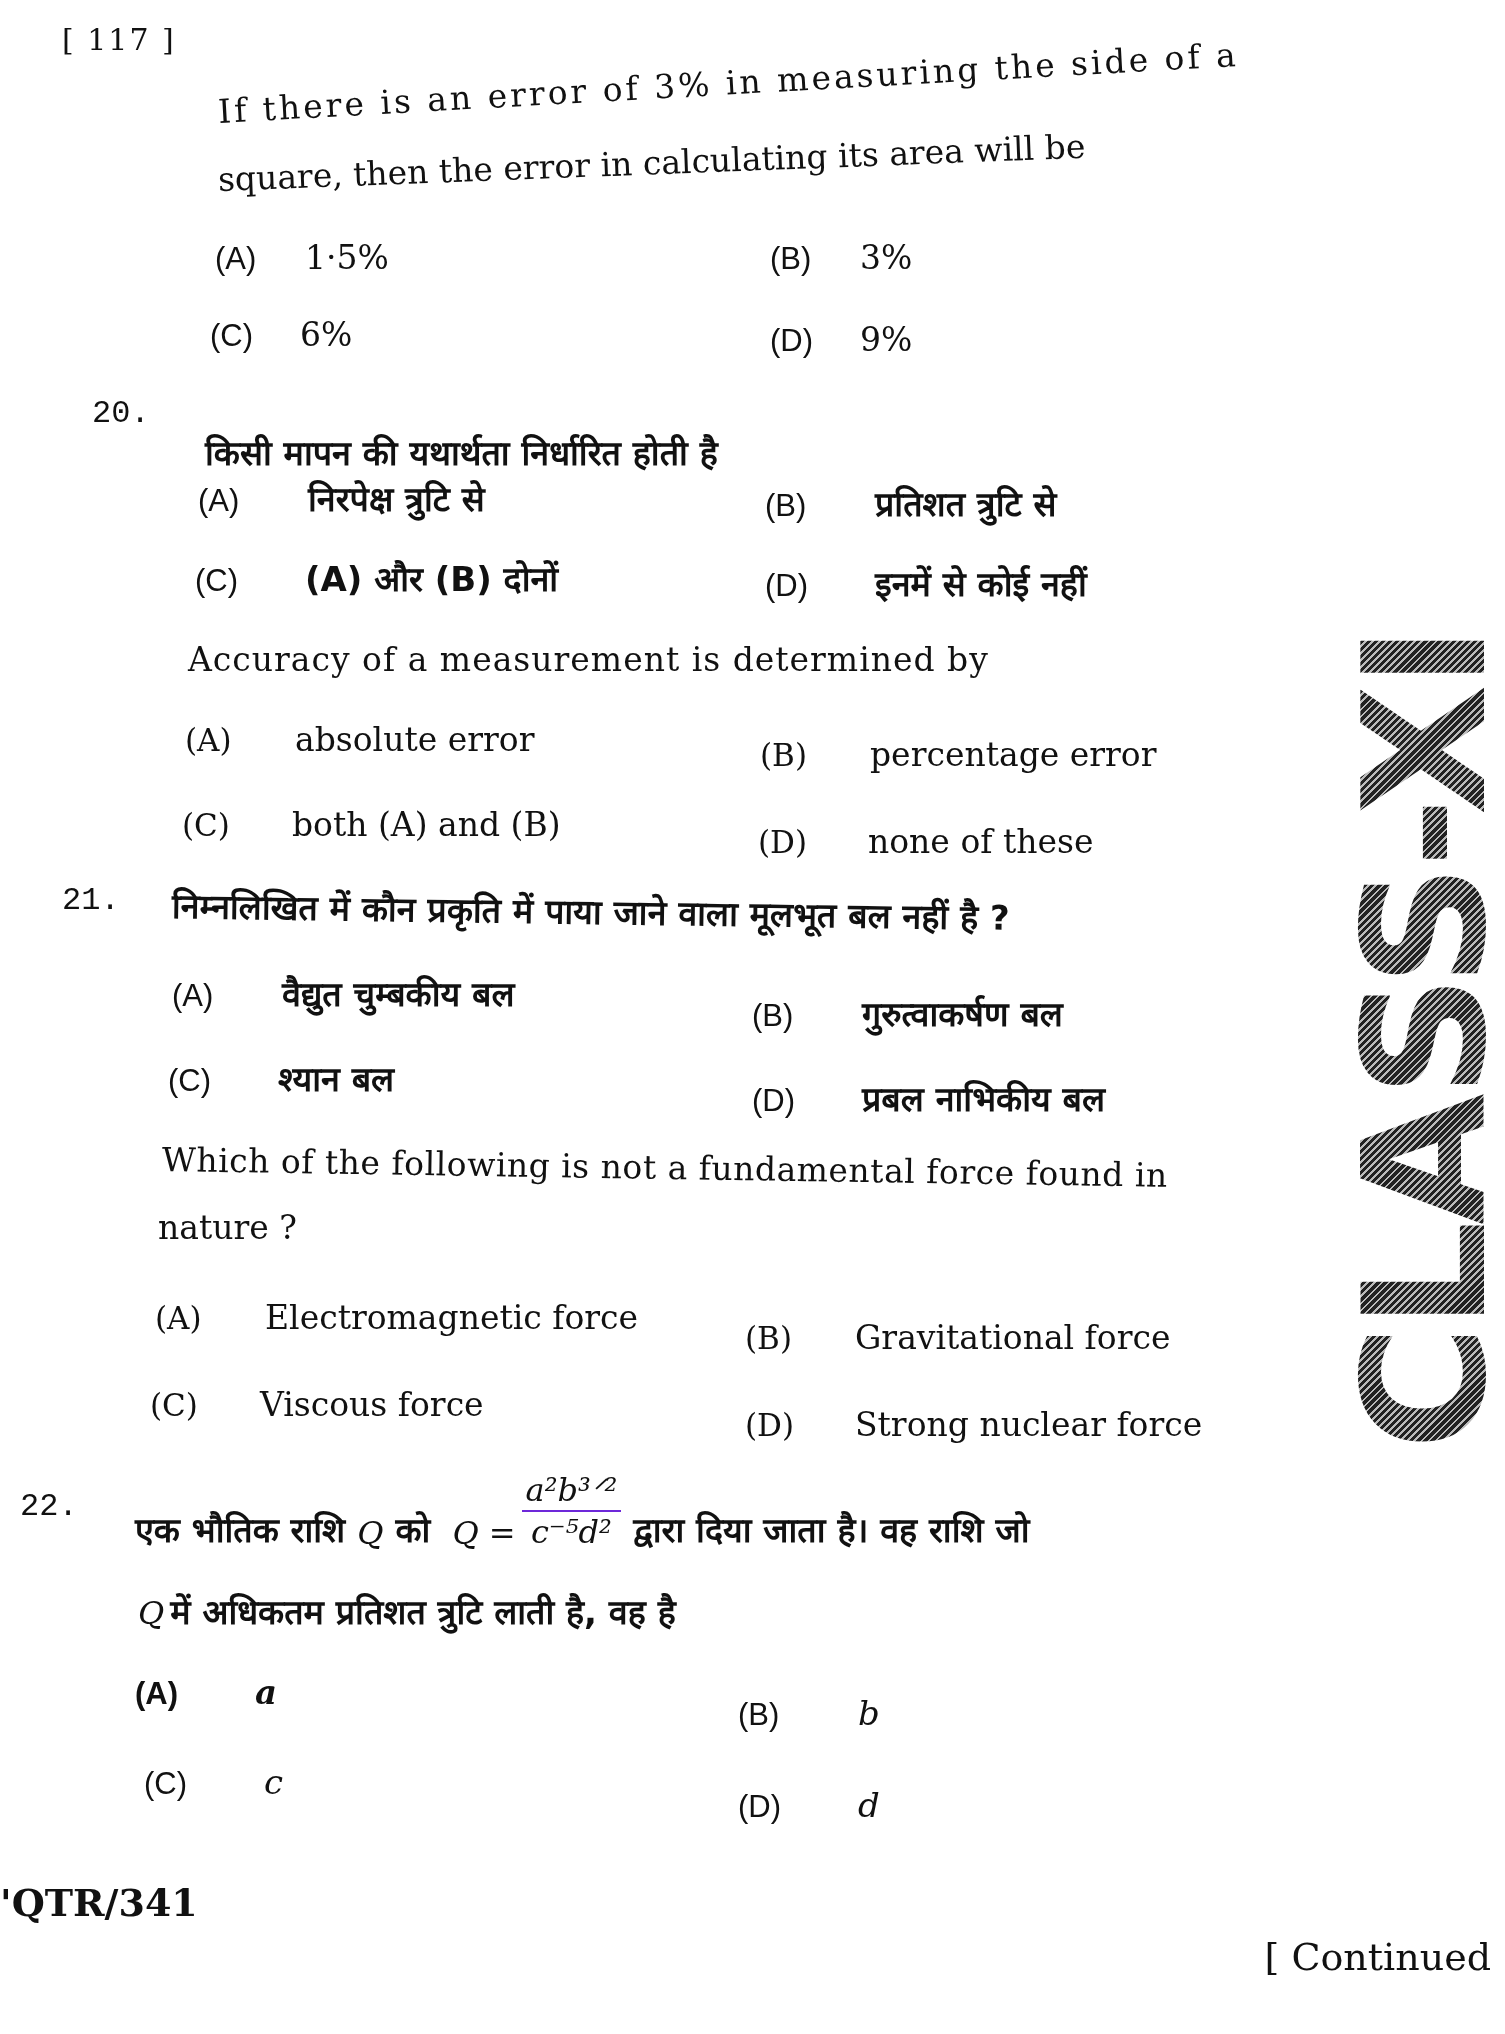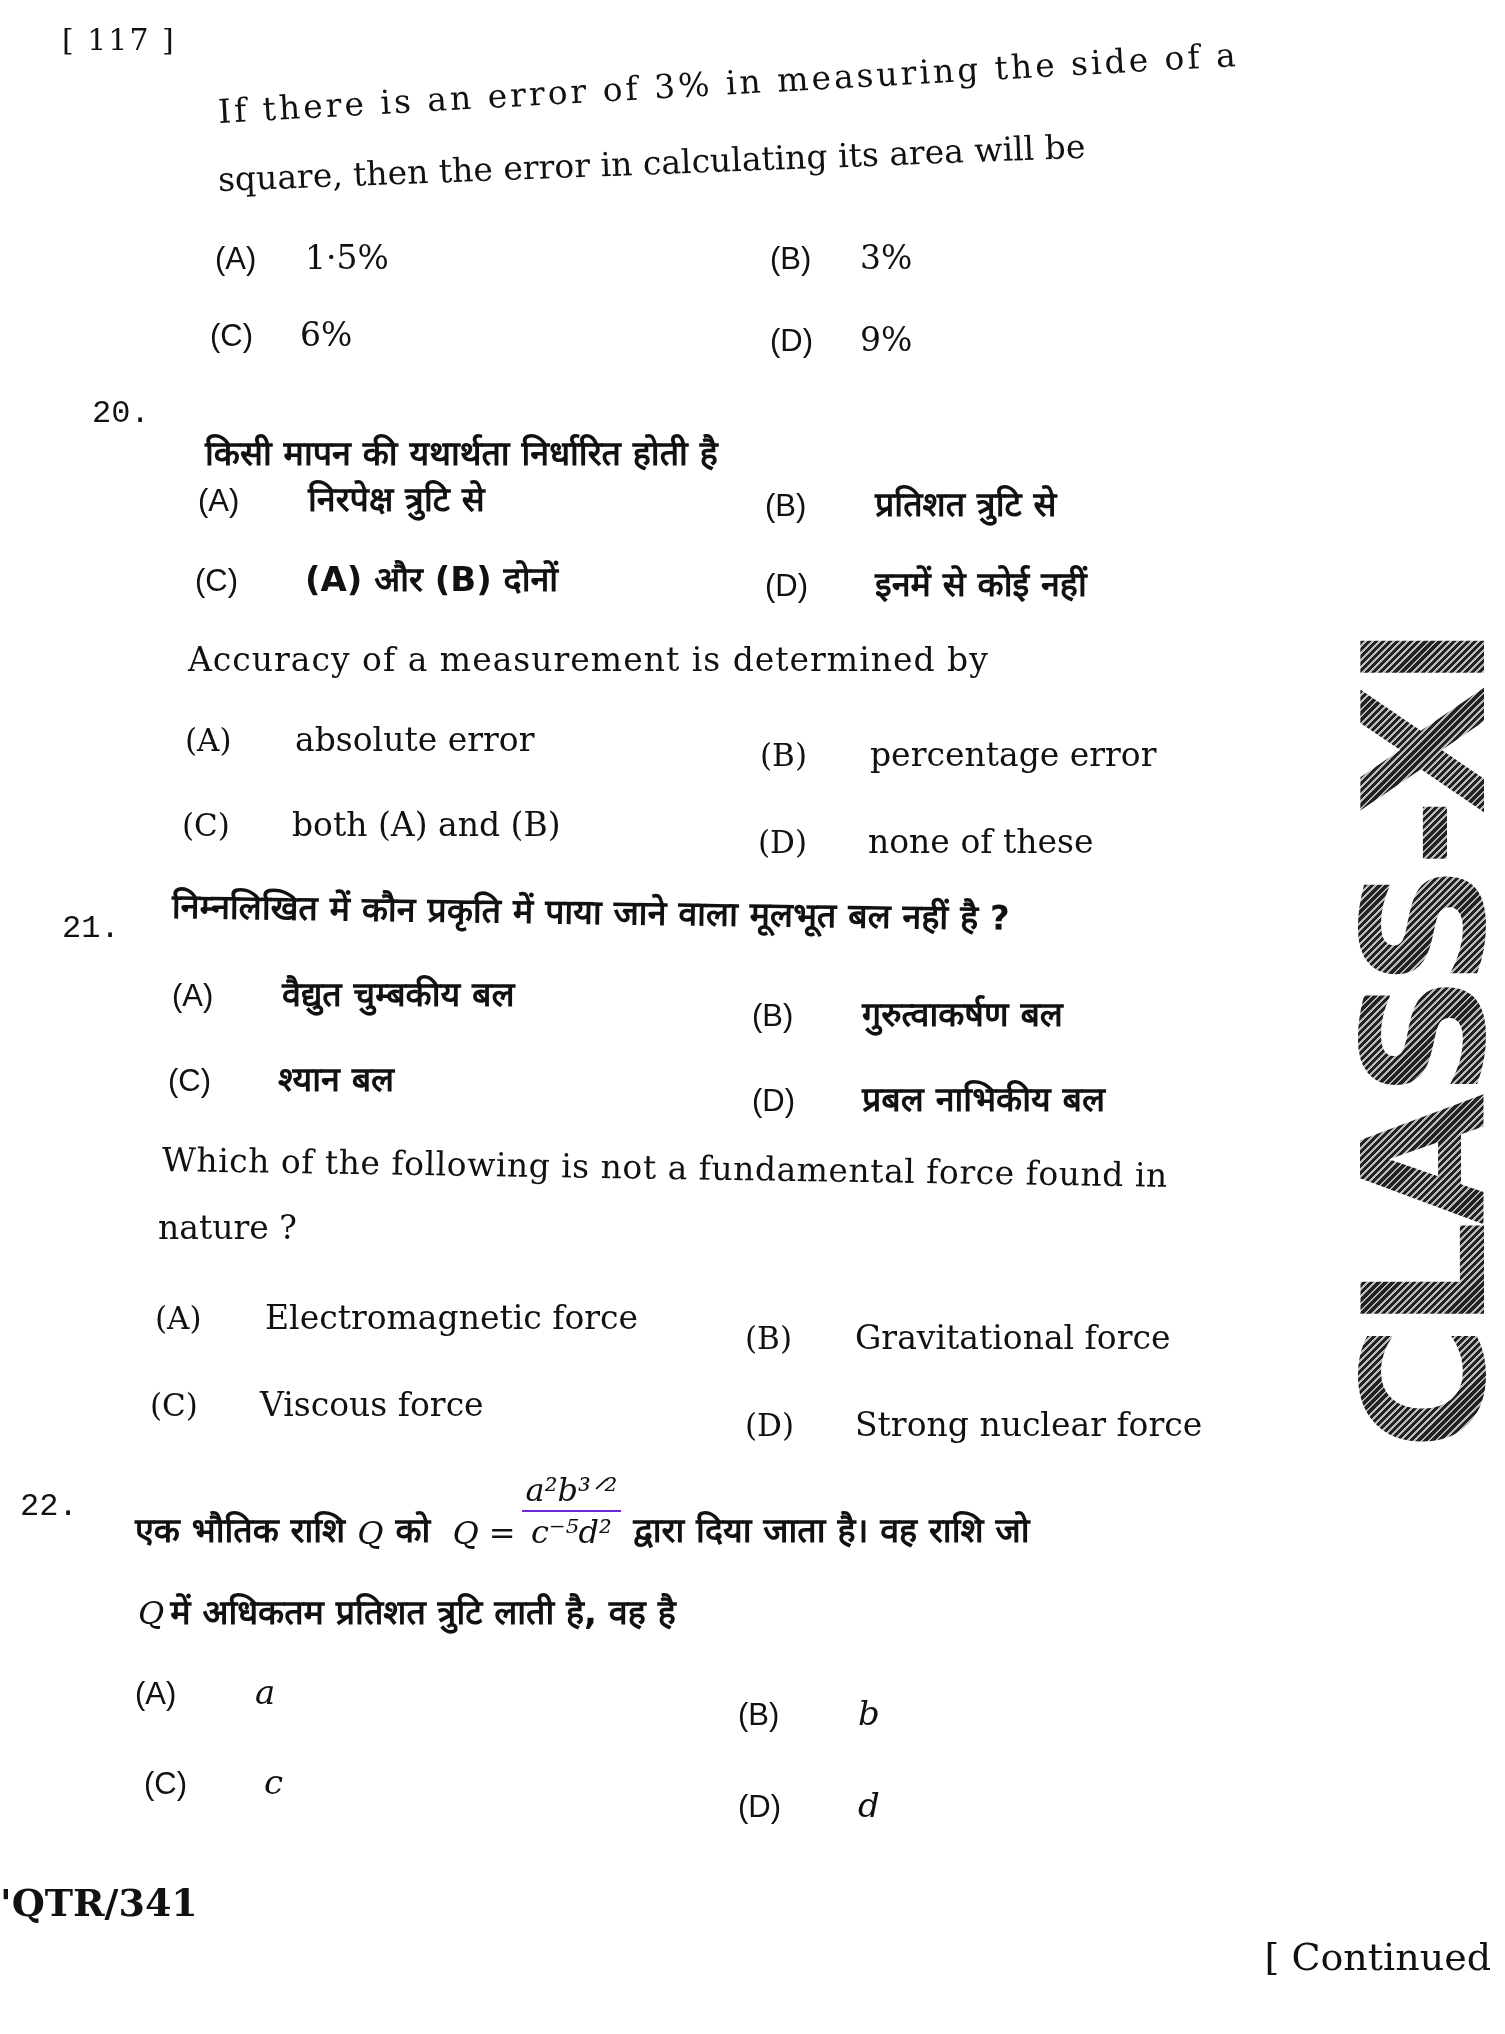--- a/index.html
+++ b/index.html
@@ -80,21 +80,21 @@
 <div class="abs" style="left:760px; top:735px;">
   <span class="opt-label-en">(B)</span><span class="en">percentage error</span>
 </div>
 <div class="abs" style="left:182px; top:805px;">
   <span class="opt-label-en">(C)</span><span class="en">both (A) and (B)</span>
 </div>
 <div class="abs" style="left:758px; top:822px;">
   <span class="opt-label-en">(D)</span><span class="en">none of these</span>
 </div>
 
-<div class="abs qnum" style="left:62px; top:910px;">21.</div>
+<div class="abs qnum" style="left:62px; top:882px;">21.</div>
 <div class="abs hi" style="left:172px; top:882px; transform:rotate(0.8deg); transform-origin:0 50%;">निम्नलिखित में कौन प्रकृति में पाया जाने वाला मूलभूत बल नहीं है ?</div>
 
 <div class="abs" style="left:172px; top:970px;">
   <span class="opt-label" style="width:110px;">(A)</span><span class="hi">वैद्युत चुम्बकीय बल</span>
 </div>
 <div class="abs" style="left:752px; top:990px;">
   <span class="opt-label" style="width:110px;">(B)</span><span class="hi">गुरुत्वाकर्षण बल</span>
 </div>
 <div class="abs" style="left:168px; top:1055px;">
   <span class="opt-label" style="width:110px;">(C)</span><span class="hi">श्यान बल</span>
@@ -128,21 +128,21 @@
   <span class="frac">
     <span class="num">a²b³ᐟ²</span>
     <span class="den">c⁻⁵d²</span>
   </span>
   <span class="hi" style="margin-left:6px;">द्वारा दिया जाता है। वह राशि जो</span>
 </div>
 <div class="abs" style="left:138px; top:1588px;">
   <span class="ital" style="font-size:32px; margin-right:6px;">Q</span><span class="hi">में अधिकतम प्रतिशत त्रुटि लाती है, वह है</span>
 </div>
 
-<div class="abs" style="left:135px; top:1672px;">
+<div class="abs" style="left:135px; top:1672px;font-weight:bold;">
   <span class="opt-label" style="width:120px;">(A)</span><span class="ital" style="font-size:34px;">a</span>
 </div>
 <div class="abs" style="left:738px; top:1693px;">
   <span class="opt-label" style="width:120px;">(B)</span><span class="ital" style="font-size:34px;">b</span>
 </div>
 <div class="abs" style="left:130px; top:1762px;margin-left:14px;">
   <span class="opt-label" style="width:120px;">(C)</span><span class="ital" style="font-size:34px;">c</span>
 </div>
 <div class="abs" style="left:738px; top:1785px;">
   <span class="opt-label" style="width:120px;">(D)</span><span class="ital" style="font-size:34px;">d</span>

